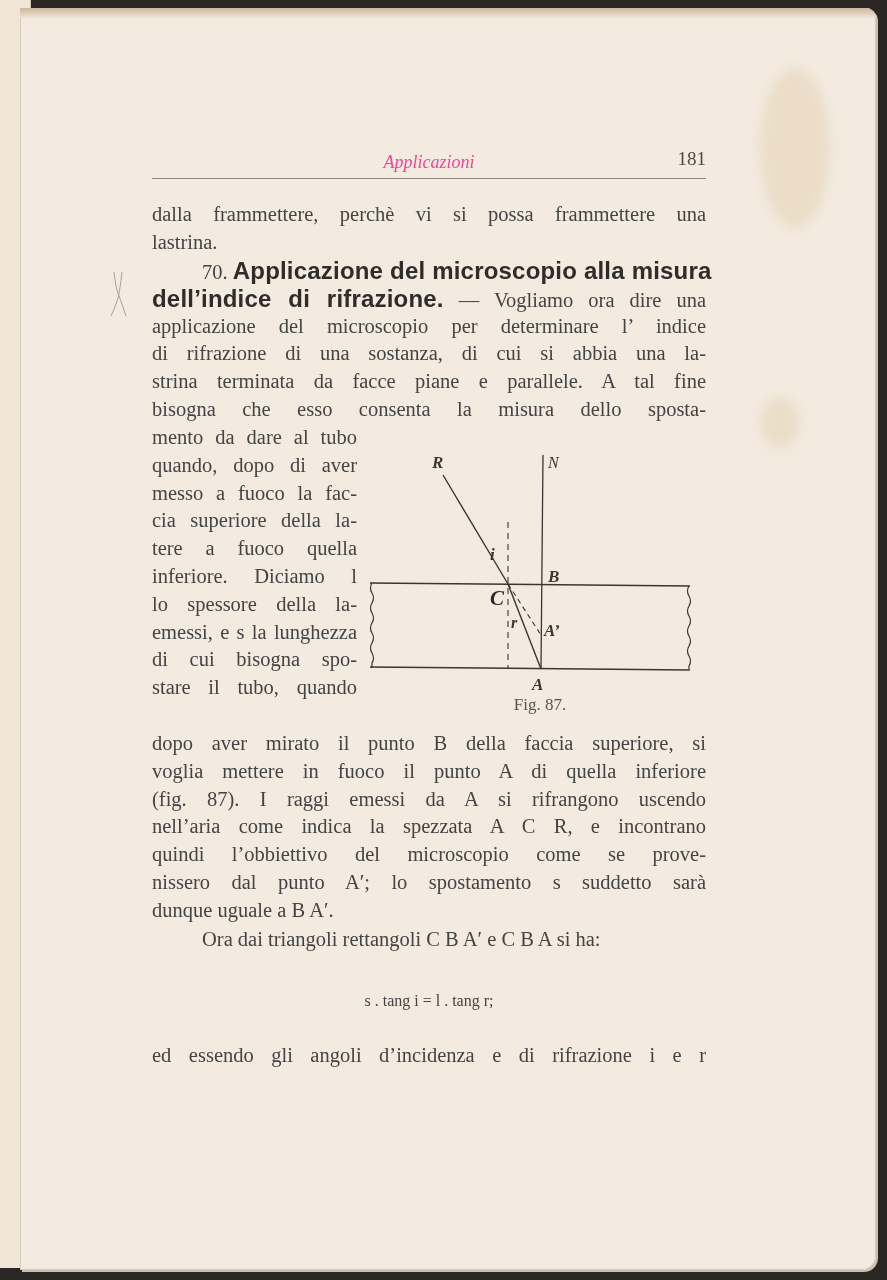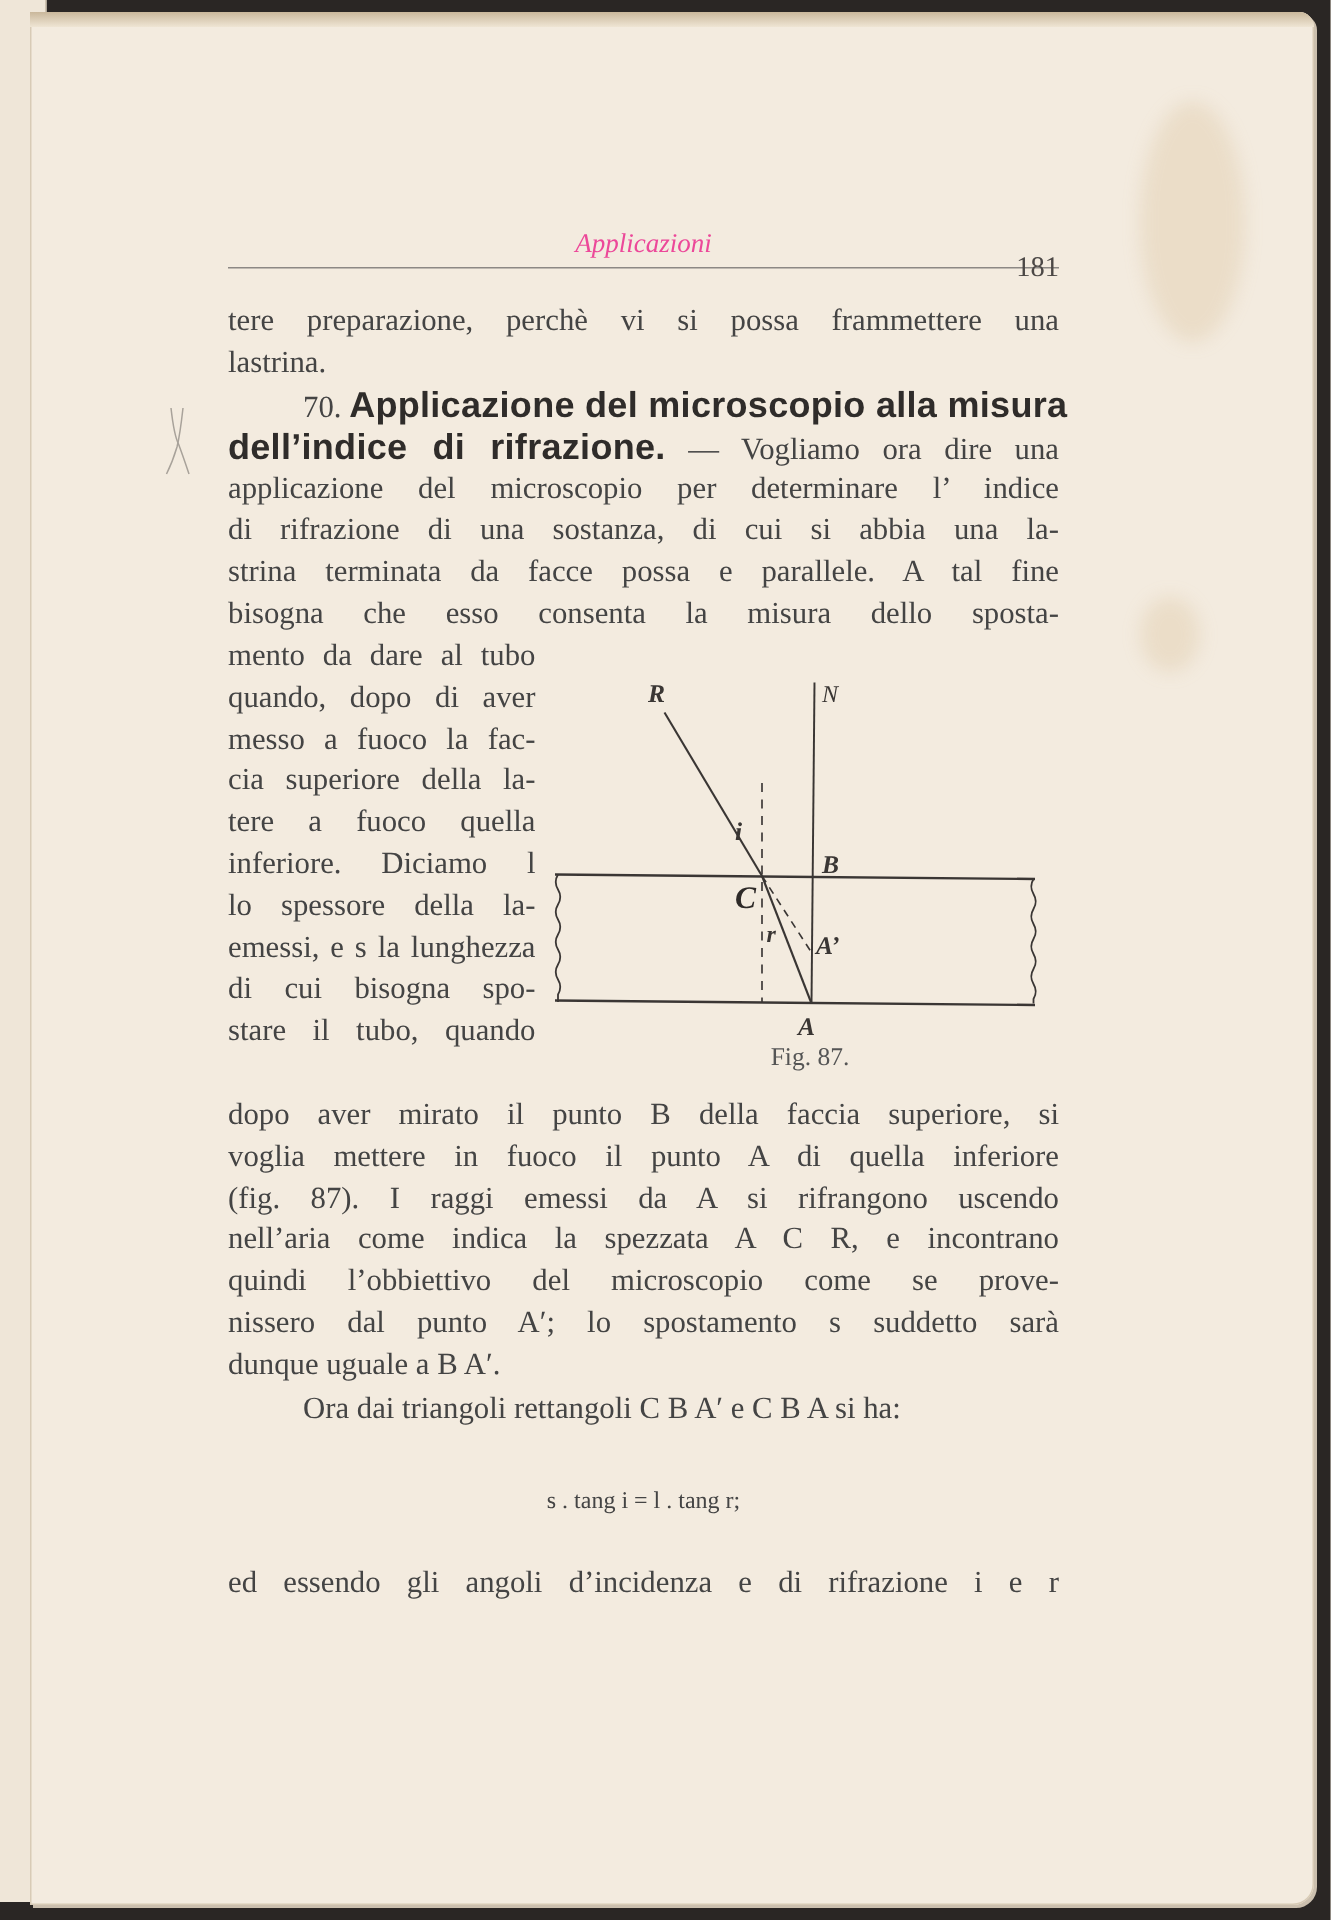--- a/index.html
+++ b/index.html
@@ -29,21 +29,21 @@
 
   .running-head {
     position: absolute; left: 152px; top: 148px; width: 554px; height: 30px;
     border-bottom: 1px solid #8c8884;
   }
   .running-title {
     position: absolute; left: 0; right: 0; text-align: center; top: 4px;
     font-style: italic; font-size: 18px; color: #ec4899;
   }
   .page-number {
-    position: absolute; right: 0; top: 20px; font-size: 19px; color: #4c4846;
+    position: absolute; right: 0; top: 0; font-size: 19px; color: #4c4846;
   }
 
   .text {
     position: absolute; left: 152px; width: 554px;
     font-size: 20.5px; line-height: 27.8px; color: #444;
   }
   .line { display: block; white-space: nowrap; text-align: justify; text-align-last: justify; height: 27.8px; }
   .line.last { text-align-last: left; }
   .line.indent { padding-left: 50px; }
   .narrow { width: 205px; }
@@ -79,36 +79,36 @@
     <path d="M14 2 Q12 20 10 28 Q7 38 3 46" stroke="#a8a29a" stroke-width="1" fill="none"></path>
   </svg>
 </div>
 
 <div class="running-head">
   <span class="running-title">Applicazioni</span>
   <span class="page-number">181</span>
 </div>
 
 <div class="text" style="top:201px;">
-  <span class="line">tere preparazione, perchè vi si possa frammettere una</span>
+  <span class="line">dalla frammettere, perchè vi si possa frammettere una</span>
   <span class="line last">lastrina.</span>
 </div>
 
 <div class="text" style="top:257px;">
   <span class="line indent">
     <span>70.</span>
     <span class="bold">Applicazione del microscopio alla misura</span>
   </span>
   <span class="line">
     <span class="bold">dell’indice di rifrazione.</span>
     <span>— Vogliamo ora dire una</span>
   </span>
   <span class="line">applicazione del microscopio per determinare l’ indice</span>
   <span class="line">di rifrazione di una sostanza, di cui si abbia una la-</span>
-  <span class="line">strina terminata da facce possa e parallele. A tal fine</span>
+  <span class="line">strina terminata da facce piane e parallele. A tal fine</span>
   <span class="line">bisogna che esso consenta la misura dello sposta-</span>
 </div>
 
 <div class="text narrow" style="top:424px;">
   <span class="line">mento da dare al tubo</span>
   <span class="line">quando, dopo di aver</span>
   <span class="line">messo a fuoco la fac-</span>
   <span class="line">cia superiore della la-</span>
   <span class="line">tere a fuoco quella</span>
   <span class="line">inferiore. Diciamo l</span>

